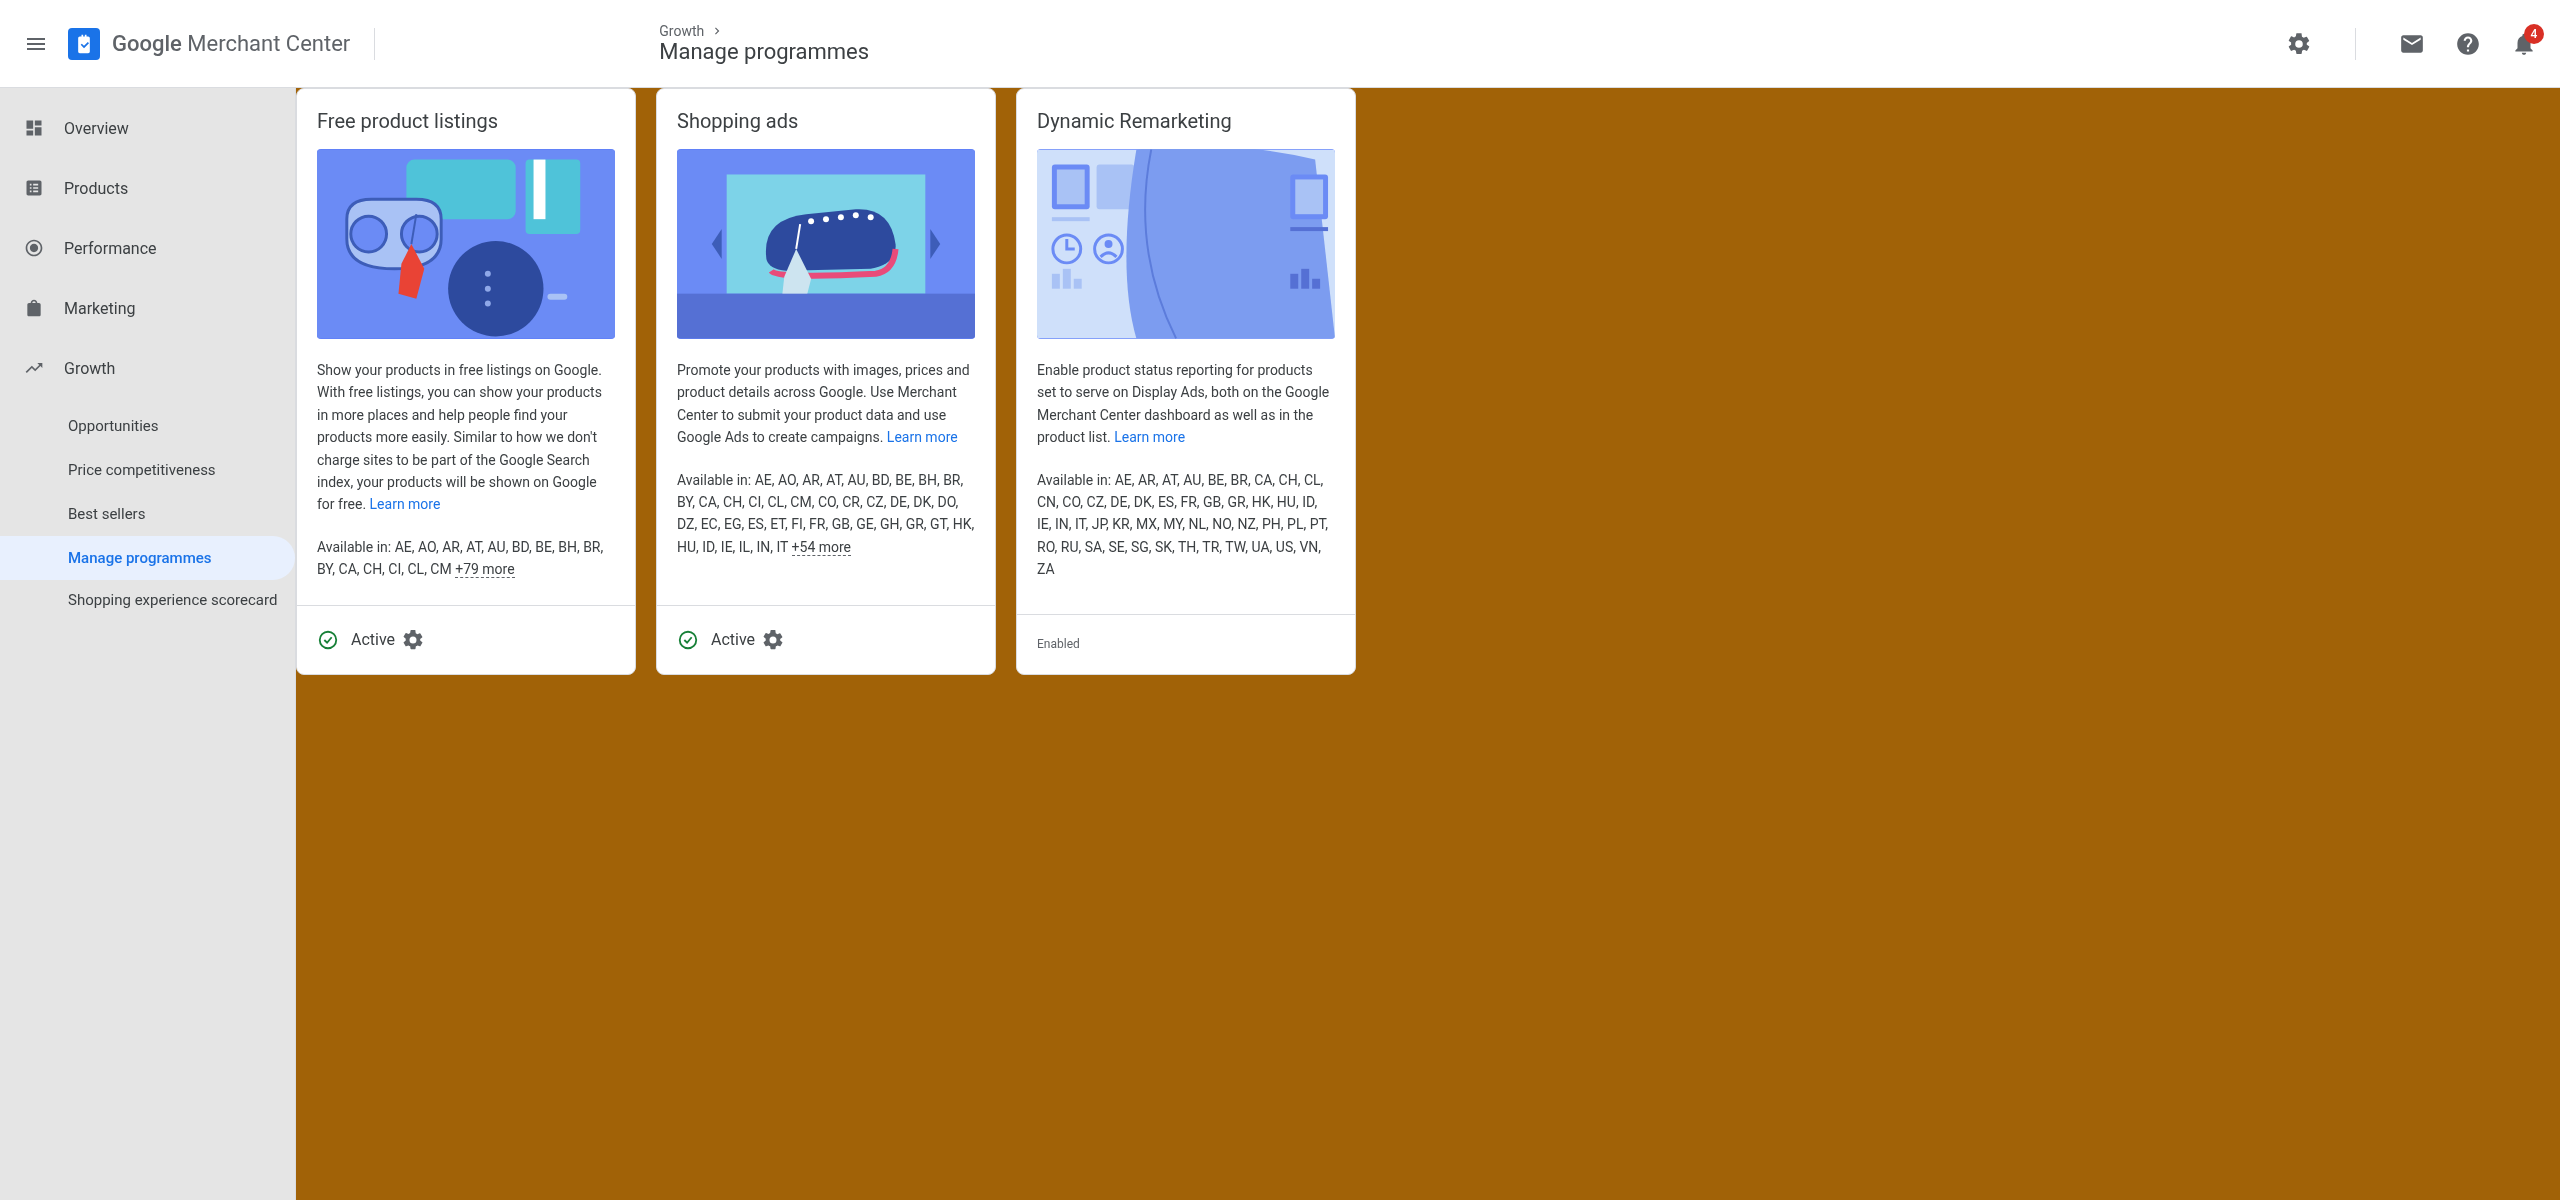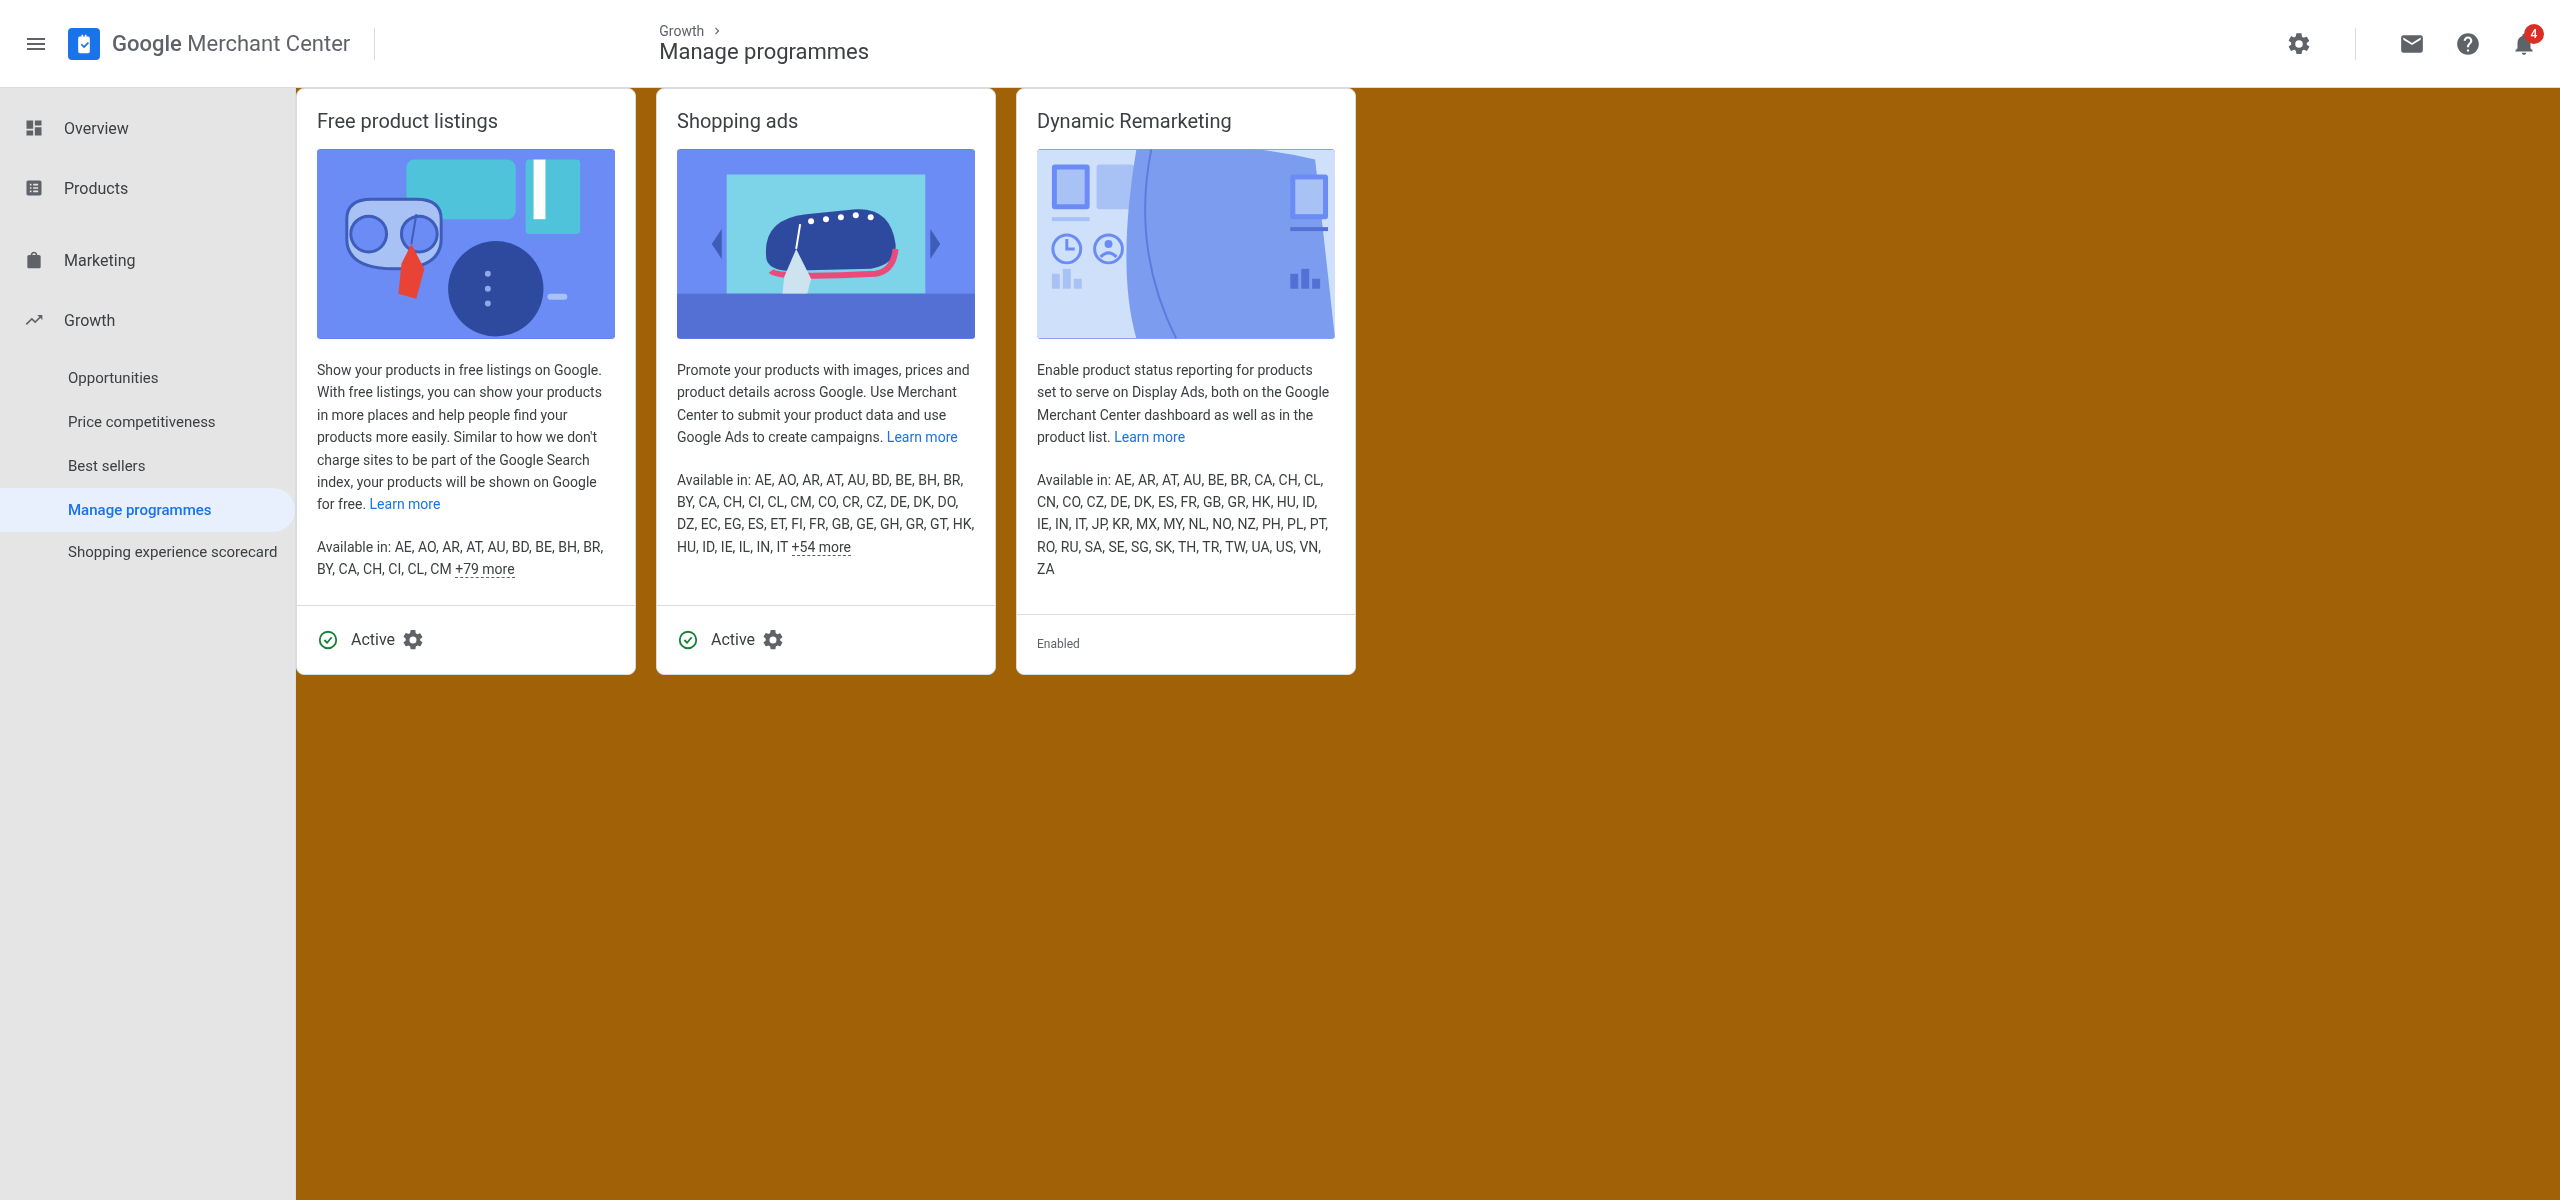--- a/index.html
+++ b/index.html
@@ -103,20 +103,26 @@
       <span>Overview</span>
     </div>
     <div class="nav-spacer"></div>
     <div class="nav-item">
       <svg class="icon-svg" width="20" height="20" viewBox="0 0 24 24">
           <path d="M19 3H5c-1.1 0-2 .9-2 2v14c0 1.1.9 2 2 2h14c1.1 0 2-.9 2-2V5c0-1.1-.9-2-2-2zM9 17H7v-2h2v2zm0-4H7v-2h2v2zm0-4H7V7h2v2zm8 8h-6v-2h6v2zm0-4h-6v-2h6v2zm0-4h-6V7h6v2z"></path>
         </svg>
       <span>Products</span>
     </div>
     <div class="nav-spacer"></div>
+    <div class="nav-item">
+      <svg class="icon-svg" width="20" height="20" viewBox="0 0 24 24">
+          <path d="M12 2C6.48 2 2 6.48 2 12s4.48 10 10 10 10-4.48 10-10S17.52 2 12 2zm0 18c-4.41 0-8-3.59-8-8s3.59-8 8-8 8 3.59 8 8-3.59 8-8 8zm0-13c-2.76 0-5 2.24-5 5s2.24 5 5 5 5-2.24 5-5-2.24-5-5-5z"></path>
+        </svg>
+      <span>Performance</span>
+    </div>
     <div class="nav-spacer"></div>
     <div class="nav-item">
       <svg class="icon-svg" width="20" height="20" viewBox="0 0 24 24">
           <path d="M18 6h-2c0-2.21-1.79-4-4-4S8 3.79 8 6H6c-1.1 0-2 .9-2 2v12c0 1.1.9 2 2 2h12c1.1 0 2-.9 2-2V8c0-1.1-.9-2-2-2zm-6-2c1.1 0 2 .9 2 2h-4c0-1.1.9-2 2-2z"></path>
         </svg>
       <span>Marketing</span>
     </div>
     <div class="nav-spacer"></div>
     <div class="nav-item">
       <svg class="icon-svg" width="20" height="20" viewBox="0 0 24 24">

